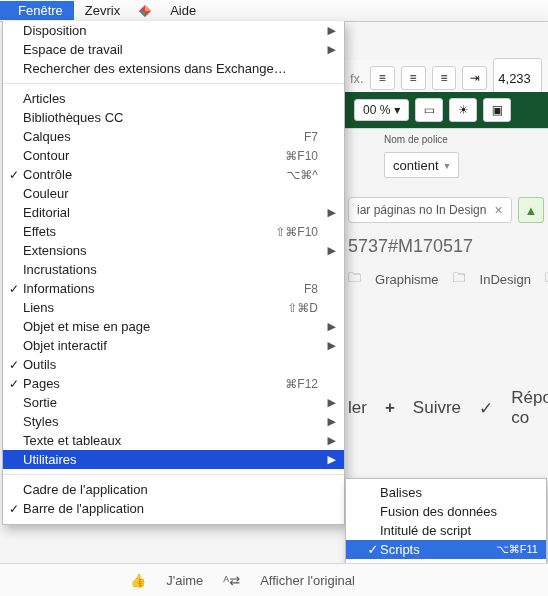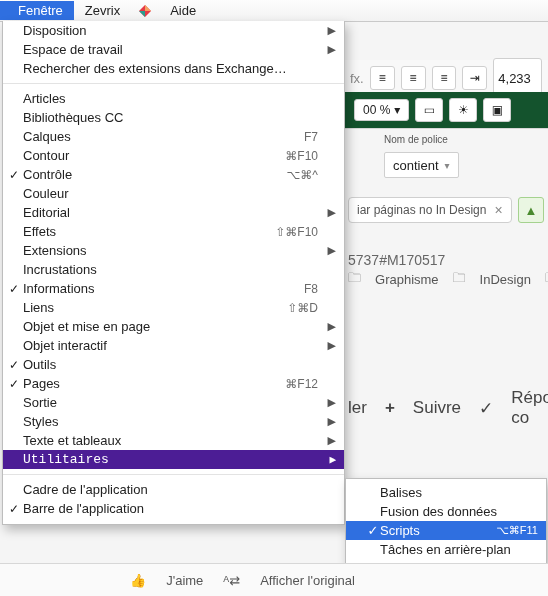--- a/index.html
+++ b/index.html
@@ -44,23 +44,22 @@
     box-shadow: 3px 5px 10px rgba(0,0,0,.25);
     padding-bottom: 6px;
   }
   .dropdown .row {
     display: flex;
     align-items: center;
     height: 19px;
     padding: 0 8px 0 4px;
   }
   .dropdown .row.hl {
-    background: #4c1d95;
+    background: #1d4ed8;
     color: #fff;
-    font-family: Liberation Mono, monospace;
   }
   .chkcol {
     width: 14px;
     text-align: center;
     font-size: 12px;
   }
   .lbl {
     flex: 1;
     padding-left: 2px;
     white-space: nowrap;
@@ -161,21 +160,21 @@
   }
   .tab .close {
     color:#888; font-size:14px; cursor:default;
   }
   .greenup {
     position:absolute; right:4px; top:197px;
     width:24px;height:24px;border:1px solid #a5d28f;border-radius:3px;
     background:#eaf6e2; color:#4a8a2e; display:flex;align-items:center;justify-content:center;
   }
   .idtxt {
-    position:absolute; left:348px; top:236px; font-size:14px; color:#666;margin-top:16px;
+    position:absolute; left:348px; top:236px; font-size:18px; color:#666;
   }
   .breadcrumb {
     position:absolute; left:348px; top:268px; font-size:13px; color:#555;
     display:flex; gap:14px; align-items:center;
   }
   .foldericon { color:#888; }
   .actbar {
     position:absolute; left:348px; top:388px; font-size:17px; color:#444;
     display:flex; gap:18px; align-items:center;
   }
@@ -408,20 +407,25 @@
     <div class="srow">
       <div class="schk"></div>
       <div class="slbl">Balises</div>
       <div class="sacc"></div>
     </div>
     <div class="srow">
       <div class="schk"></div>
       <div class="slbl">Fusion des données</div>
       <div class="sacc"></div>
     </div>
+    <div class="srow">
+      <div class="schk"></div>
+      <div class="slbl">Intitulé de script</div>
+      <div class="sacc"></div>
+    </div>
     <div class="srow sel">
       <div class="schk">✓</div>
       <div class="slbl">Scripts</div>
       <div class="sacc">⌥⌘F11</div>
     </div>
     <div class="srow">
       <div class="schk"></div>
       <div class="slbl">Tâches en arrière-plan</div>
       <div class="sacc"></div>
     </div>

